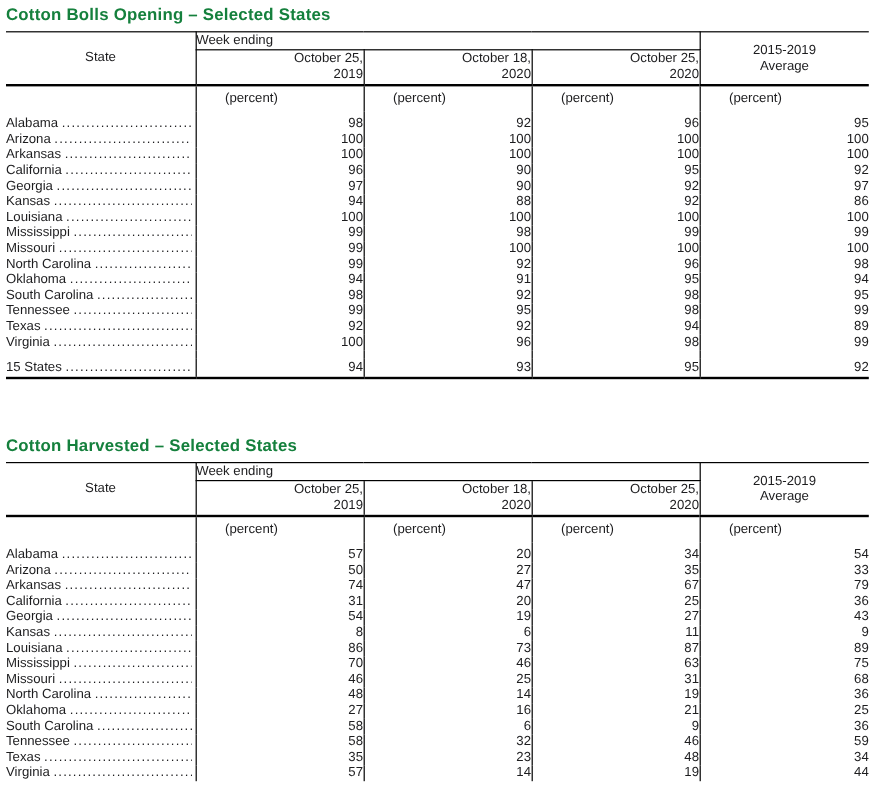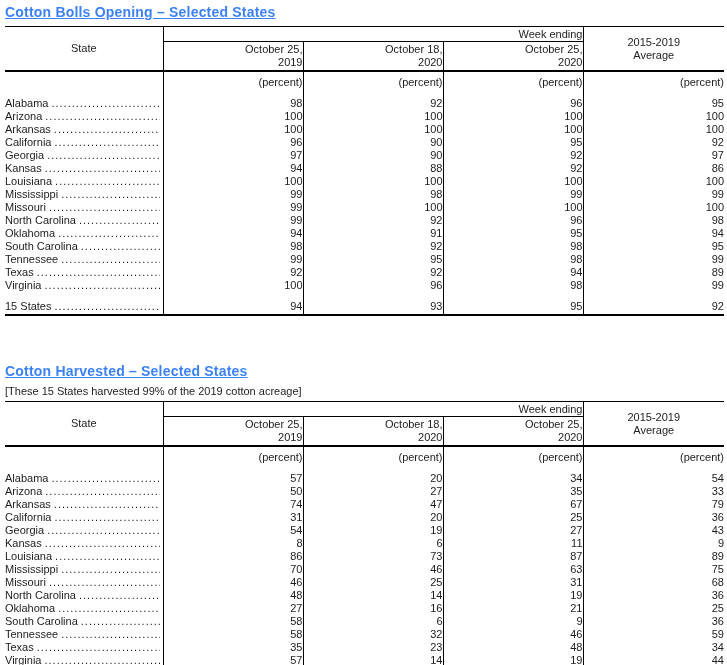--- a/index.html
+++ b/index.html
@@ -13,24 +13,23 @@
     width: 727px;
     height: 665px;
     background: #ffffff;
     padding-top: 4px;
     box-sizing: border-box;
     overflow: hidden;
   }
   .table-title {
     font-size: 14px;
     font-weight: bold;
-    color: #3b82f6;
+    color: #15803d;
     margin: 0 0 6px 5px;
     letter-spacing: 0.2px;
-    text-decoration: underline;
   }
   .table-title.second { margin-top: 47px; }
   .table-note {
     font-size: 11px;
     margin: 0 0 4px 5px;
   }
   table.report {
     border-collapse: collapse;
     table-layout: fixed;
     margin-left: 5px;
@@ -45,31 +44,32 @@
   }
   .bt  { border-top: 1px solid #000; }
   .b-r { border-right: 1px solid #000; }
   .bb1 { border-bottom: 1px solid #000; }
   .bb2 { border-bottom: 2px solid #000; }
   th.state-h, th.avg-h {
     text-align: center;
     white-space: pre-line;
   }
   th.week-h {
-    text-align: right;
+    text-align: left;
     height: 14px;
   }
   tr.dates-row th {
     text-align: right;
     white-space: pre-line;
     height: 28px;
   }
   tr.units-row th {
-    text-align: right;
+    text-align: left;
     height: 21px;
+    padding-left: 24px;
   }
   tbody td { height: 13px; }
   tbody tr:first-child td { padding-top: 4px; margin-top: 38px; }
   td.state-cell {
     padding-left: 4px;
   }
   .state-flex {
     display: flex;
     align-items: baseline;
     overflow: hidden;
@@ -330,21 +330,20 @@
           </td>
           <td class="num b-r">94</td>
           <td class="num b-r">93</td>
           <td class="num b-r">95</td>
           <td class="num">92</td>
         </tr>
       </tbody>
   </table>
 
   <h1 class="table-title second">Cotton Harvested – Selected States</h1>
-  <div class="table-note">[These 15 States harvested 99% of the 2019 cotton acreage]</div>
 
   <table class="report">
     <colgroup>
       <col style="width:158px">
         <col style="width:140px">
         <col style="width:140px">
         <col style="width:140px">
         <col style="width:141px">
     </colgroup>
     <thead>

